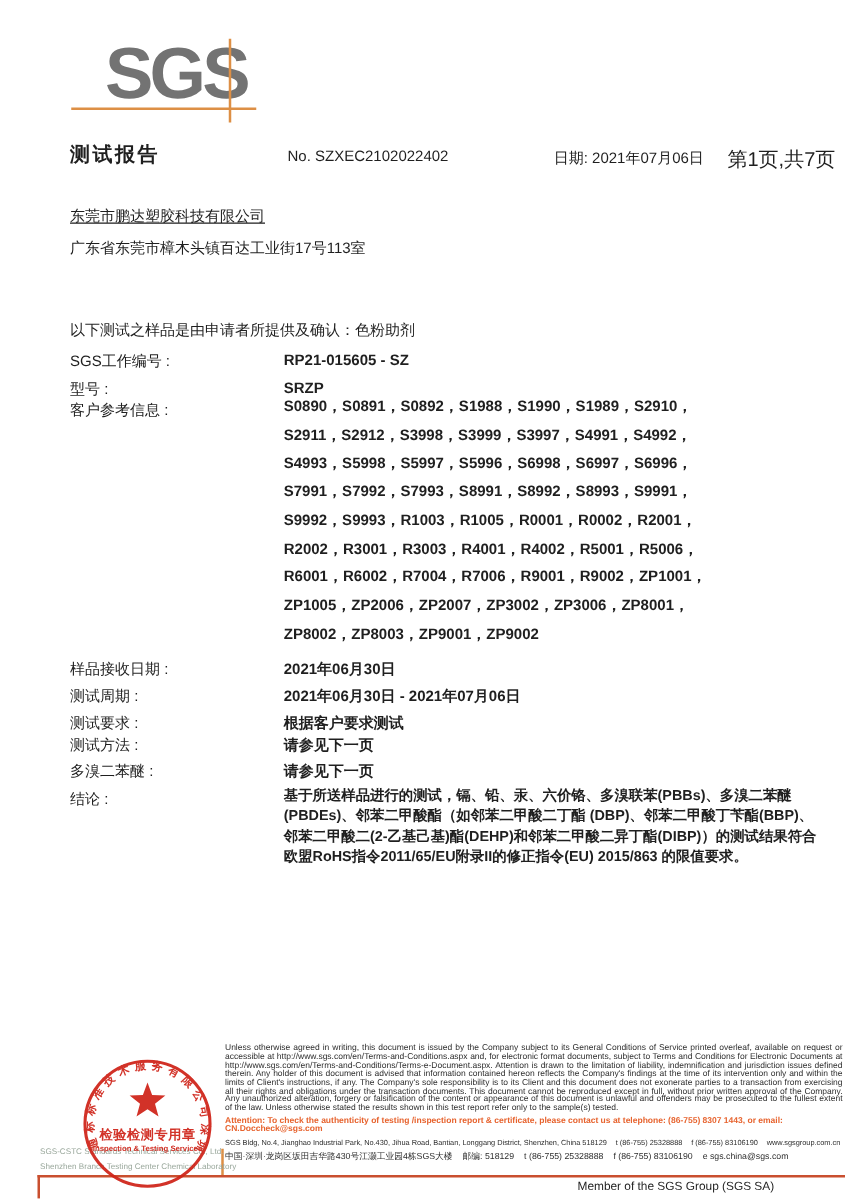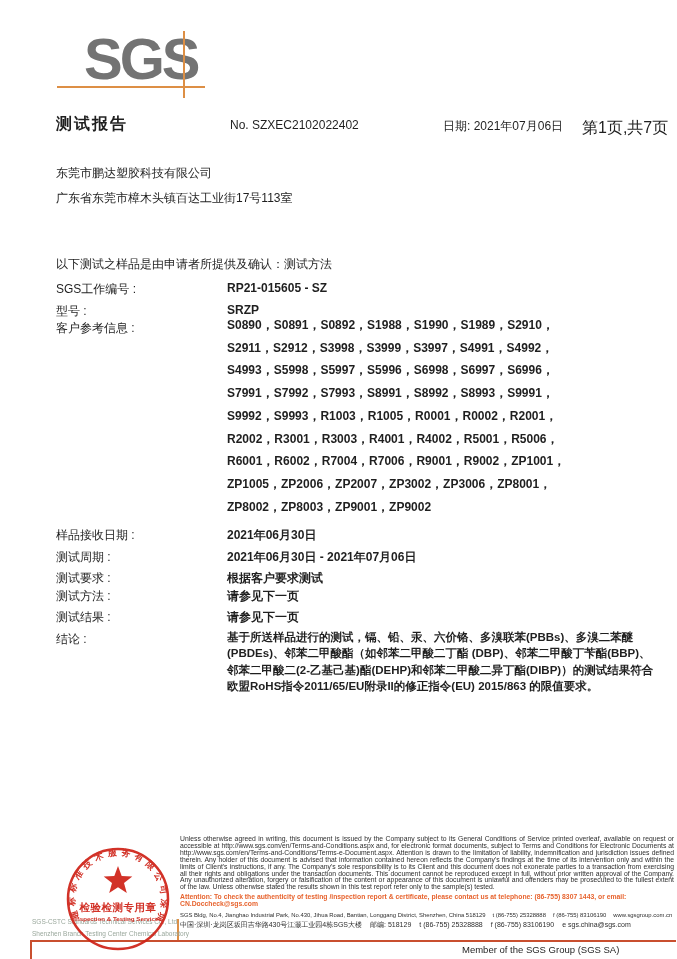--- a/index.html
+++ b/index.html
@@ -13,21 +13,21 @@
     color:#737373;letter-spacing:-3px;line-height:58px;
   }
   .logo-hline{position:absolute;left:57px;top:86px;width:148px;height:2px;background:#dd8f45;}
   .logo-vline{position:absolute;left:183px;top:31px;width:2px;height:67px;background:#dd8f45;}
   
   .title{position:absolute;left:56px;top:114px;font-size:16px;font-weight:bold;letter-spacing:2px;}
   .report-no{position:absolute;left:230px;top:118px;font-size:12px;}
   .report-date{position:absolute;left:443px;top:118px;font-size:12px;}
   .report-pages{position:absolute;left:582px;top:118px;font-size:16px;}
   
-  .app-name{position:absolute;left:56px;top:165px;font-size:12px;}
+  .app-name{position:absolute;left:56px;top:165px;font-size:12px;text-decoration:underline;}
   .app-addr{position:absolute;left:56px;top:190px;font-size:12px;}
   .intro{position:absolute;left:56px;top:256px;font-size:12px;}
   
   .lbl{position:absolute;left:56px;font-size:12px;}
   .val{position:absolute;left:227px;font-size:12px;font-weight:bold;}
   .lines div{line-height:22.7px;}
   .conclusion{width:432px;line-height:16.3px;font-size:11.5px;}
   
   .stamp-company{position:absolute;left:32px;z-index:1;font-size:6.5px;color:#9aa89c;line-height:7px;white-space:nowrap;}
   .stamp{position:absolute;left:60px;top:845px;z-index:2;opacity:.93;}
@@ -53,21 +53,21 @@
   </div>
 
   <div class="title">测试报告</div>
   <div class="report-no">No. SZXEC2102022402</div>
   <div class="report-date">日期: 2021年07月06日</div>
   <div class="report-pages">第1页,共7页</div>
 
   <div class="app-name">东莞市鹏达塑胶科技有限公司</div>
   <div class="app-addr">广东省东莞市樟木头镇百达工业街17号113室</div>
 
-  <div class="intro">以下测试之样品是由申请者所提供及确认：测试方法</div>
+  <div class="intro">以下测试之样品是由申请者所提供及确认：色粉助剂</div>
 
   <div class="lbl" style="top:281px">SGS工作编号 :</div>
   <div class="val" style="top:281px">RP21-015605 - SZ</div>
 
   <div class="lbl" style="top:303px">型号 :</div>
   <div class="val" style="top:303px">SRZP</div>
 
   <div class="lbl" style="top:320px">客户参考信息 :</div>
   <div class="val lines" style="top:314px">
     <div>S0890，S0891，S0892，S1988，S1990，S1989，S2910，</div>
@@ -86,21 +86,21 @@
 
   <div class="lbl" style="top:549px">测试周期 :</div>
   <div class="val" style="top:549px">2021年06月30日 - 2021年07月06日</div>
 
   <div class="lbl" style="top:570px">测试要求 :</div>
   <div class="val" style="top:570px">根据客户要求测试</div>
 
   <div class="lbl" style="top:588px">测试方法 :</div>
   <div class="val" style="top:588px">请参见下一页</div>
 
-  <div class="lbl" style="top:609px">测试结果 :</div>
+  <div class="lbl" style="top:609px">多溴二苯醚 :</div>
   <div class="val" style="top:609px">请参见下一页</div>
 
   <div class="lbl" style="top:631px">结论 :</div>
   <div class="val conclusion" style="top:629px">基于所送样品进行的测试，镉、铅、汞、六价铬、多溴联苯(PBBs)、多溴二苯醚(PBDEs)、邻苯二甲酸酯（如邻苯二甲酸二丁酯 (DBP)、邻苯二甲酸丁苄酯(BBP)、邻苯二甲酸二(2-乙基己基)酯(DEHP)和邻苯二甲酸二异丁酯(DIBP)）的测试结果符合欧盟RoHS指令2011/65/EU附录II的修正指令(EU) 2015/863 的限值要求。</div>
 
   <div class="stamp-company" style="top:918px">SGS-CSTC Standards Technical Services Co., Ltd.</div>
   <div class="stamp-company" style="top:930px">Shenzhen Branch Testing Center Chemical Laboratory</div>
 
   <svg class="stamp" width="116" height="112" viewBox="0 0 116 112">
     <circle cx="58" cy="54" r="50" fill="none" stroke="#cf2318" stroke-width="2.5"></circle>

